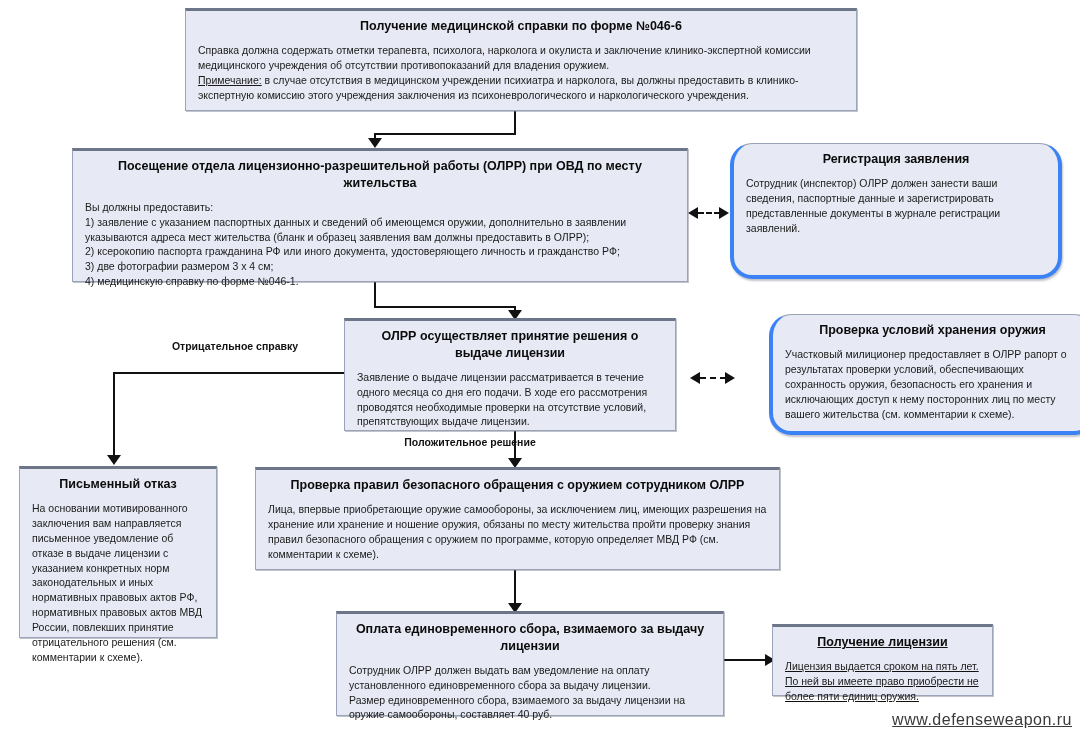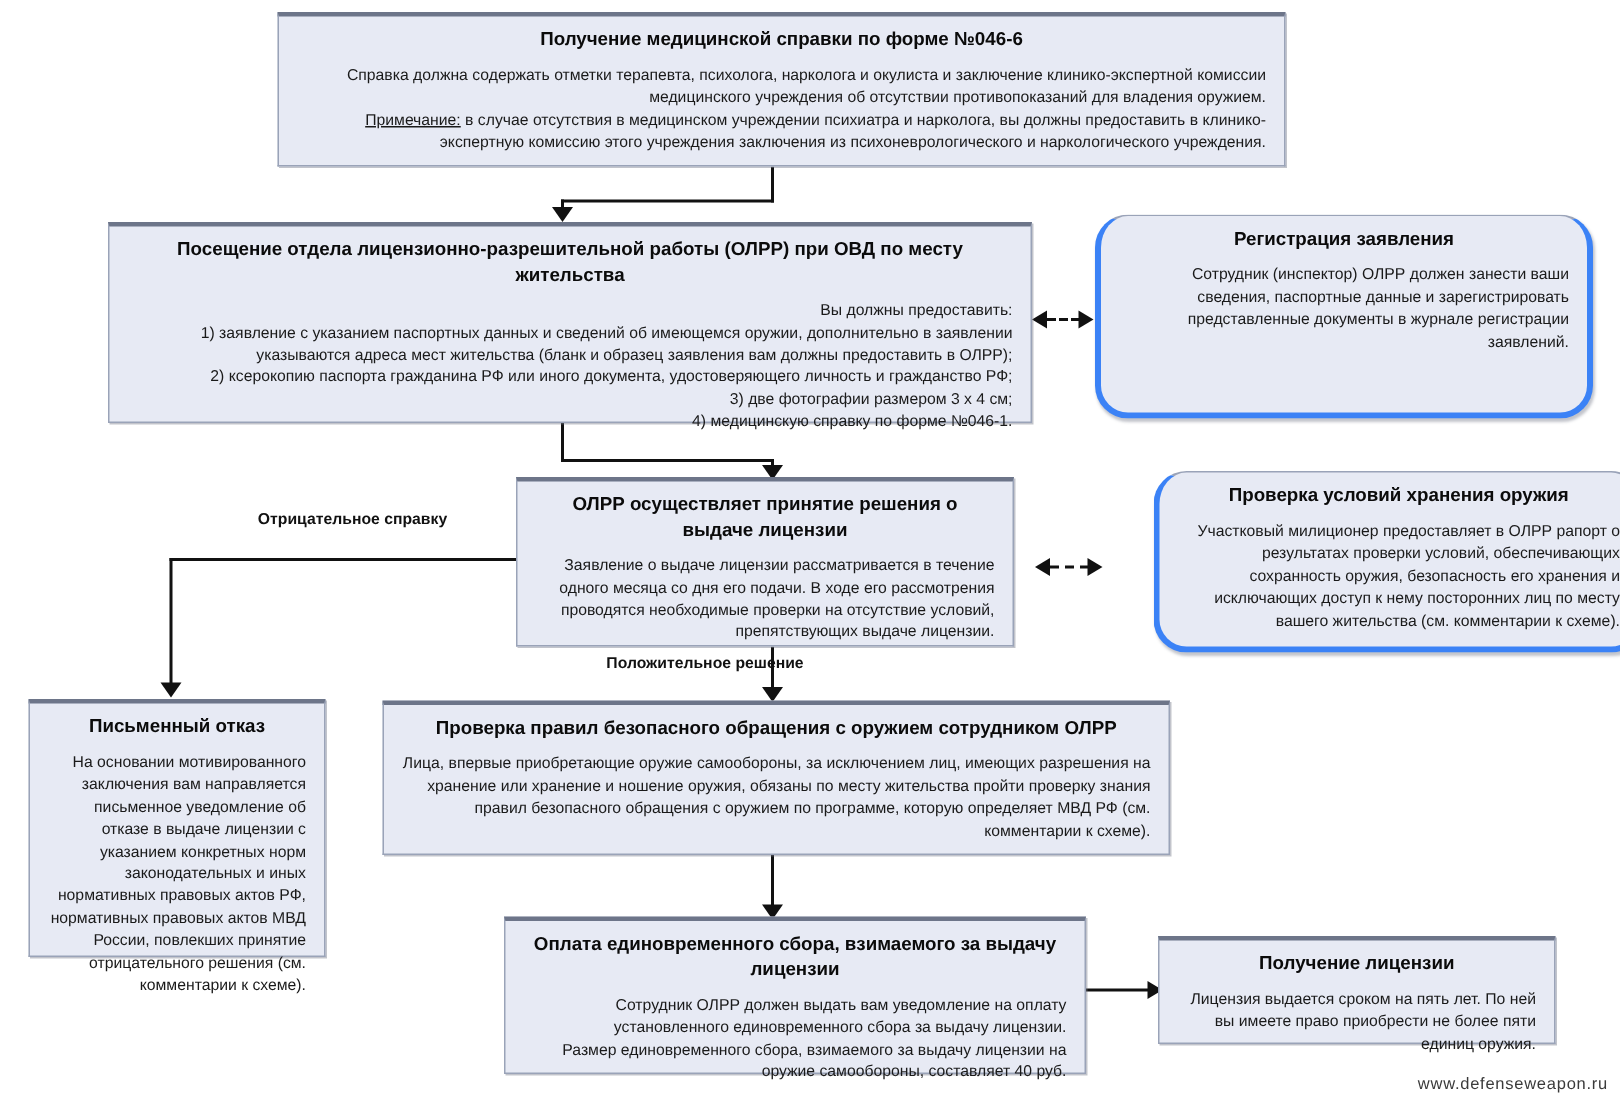--- a/index.html
+++ b/index.html
@@ -36,21 +36,21 @@
     font-size:12.5px;
     line-height:1.35;
     padding:7px 14px 0 14px;
     color:#0b0b0b;
   }
   .node .body{
     font-size:10.5px;
     line-height:1.42;
     padding:8px 12px 8px 12px;
     color:#1a1a1a;
-    text-align:right;
+    text-align:left;
   }
   .node .body p{margin:0;}
   .node .body .u{text-decoration:underline;}
 
   
   .ln{position:absolute;background:#111;z-index:2;}
   .lnh{height:2px;}
   .lnv{width:2px;}
   .arrow-d{position:absolute;width:0;height:0;
     border-left:7px solid transparent;border-right:7px solid transparent;
@@ -69,25 +69,26 @@
     font-weight:bold;
     line-height:1.3;
     text-align:center;
     color:#111;
     z-index:4;
   }
 
   .watermark{
     position:absolute;
     right:8px;bottom:6px;
-    font-size:11px;
+    font-size:16px;
     letter-spacing:.5px;
     color:#3a3a3a;
     font-family:"Liberation Sans","DejaVu Sans",sans-serif;
     z-index:6;
+    text-decoration:underline;
   }
 </style>
 </head>
 <body>
 
 <div id="canvas">
 
   <div class="node" style="left:185px;top:8px;width:672px;height:103px;">
     <div class="title">Получение медицинской справки по форме №046-6</div>
     <div class="body">
@@ -176,21 +177,21 @@
     <div class="title">Оплата единовременного сбора, взимаемого за выдачу лицензии</div>
     <div class="body">
       <p>Сотрудник ОЛРР должен выдать вам уведомление на оплату установленного единовременного сбора за выдачу лицензии.</p>
       <p>Размер единовременного сбора, взимаемого за выдачу лицензии на оружие самообороны, составляет 40 руб.</p>
     </div>
   </div>
 
   <div class="ln lnh" style="left:724px;top:659px;width:44px;"></div>
   <div class="arrow-r" style="left:765px;top:654px;"></div>
 
-  <div class="node" style="left:772px;top:624px;width:265px;height:72px;">
+  <div class="node" style="left:772px;top:624px;width:221px;height:72px;text-decoration:underline;">
     <div class="title">Получение лицензии</div>
     <div class="body">
       <p>Лицензия выдается сроком на пять лет. По ней вы имеете право приобрести не более пяти единиц оружия.</p>
     </div>
   </div>
 
   <div class="watermark">www.defenseweapon.ru</div>
 
 </div>
 

